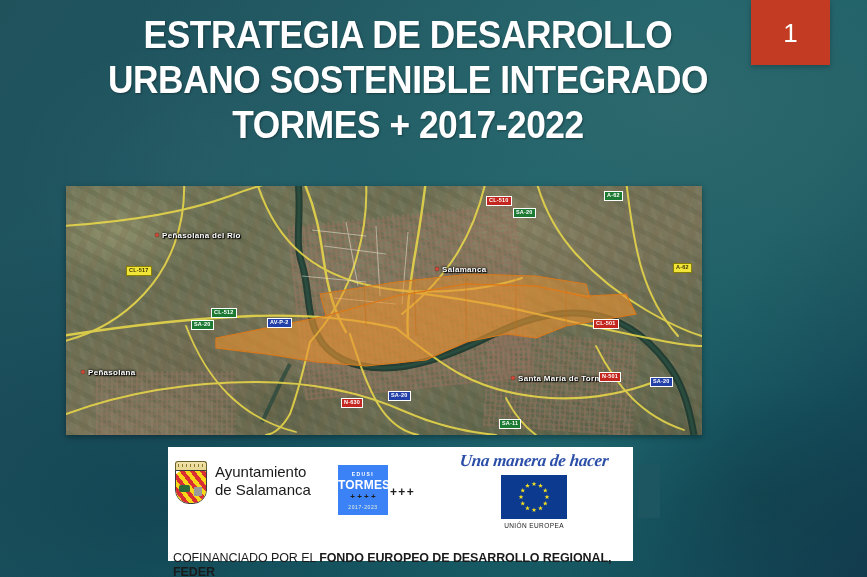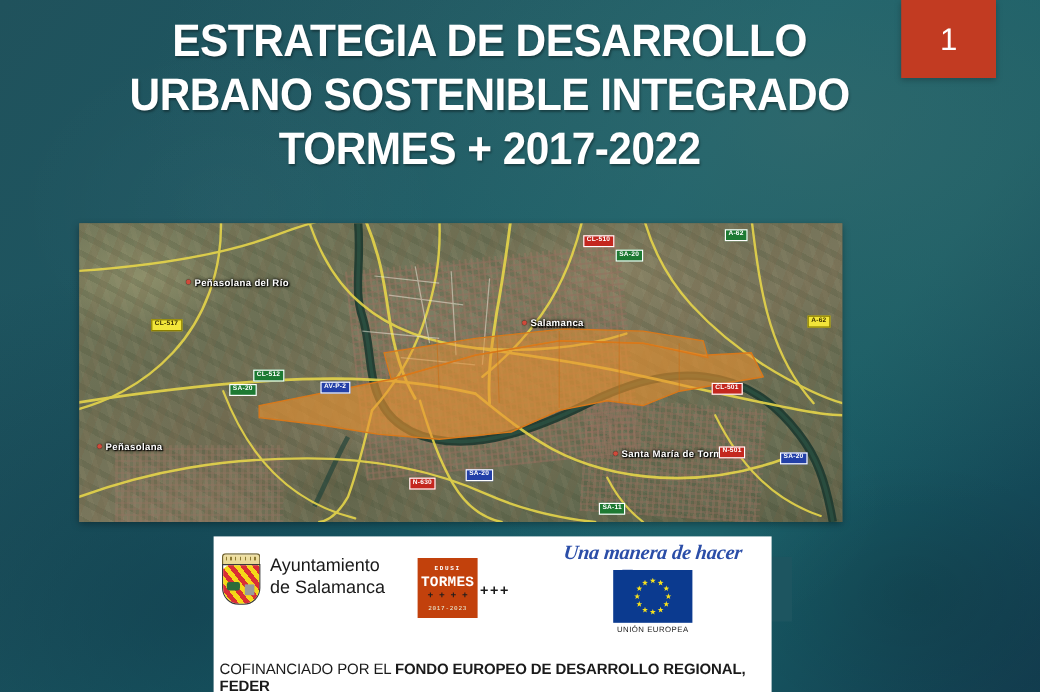--- a/index.html
+++ b/index.html
@@ -127,21 +127,21 @@
   .sh-r{background:#c4271f;}
   .sh-b{background:#2340a8;}
   .sh-g{background:#1d7a33;}
 
   
   #darkblock{
     position:absolute;left:638px;top:464px;width:22px;height:54px;
     background:#1d5560;
   }
   #footer{
-    position:absolute;left:178px;top:447px;width:465px;height:130px;
+    position:absolute;left:168px;top:447px;width:465px;height:114px;
     background:#ffffff;
   }
   #logorow{position:absolute;left:0;top:0;width:465px;height:88px;}
 
   
   #coa{position:absolute;left:5px;top:14px;width:34px;height:42px;}
   #coa .crown{
     position:absolute;left:2px;top:0;width:30px;height:9px;
     background:
       linear-gradient(#f0e2a8,#e7d690);
@@ -174,22 +174,22 @@
   }
   #ayto{
     position:absolute;left:47px;top:16px;
     color:#1a1a1a;font-size:15px;line-height:1.22;
     font-family:"Liberation Sans",sans-serif;
   }
 
   
   #edusi{
     position:absolute;left:170px;top:18px;width:50px;height:50px;
-    background:#c2410c;color:#ffffff;text-align:center;
-    font-family:Liberation Mono, monospace;
+    background:#3b82f6;color:#ffffff;text-align:center;
+    font-family:Liberation Sans, sans-serif;
   }
   #edusi .e1{font-size:5px;letter-spacing:1.4px;margin-top:6px;font-weight:bold;}
   #edusi .e2{font-size:12px;font-weight:bold;letter-spacing:.2px;margin-top:1px;}
   #edusi .e3{
     font-size:8px;font-weight:bold;letter-spacing:0px;margin-top:0px;
     color:#1d1d1d;
   }
   #edusi .e4{font-size:5px;letter-spacing:.6px;margin-top:3px;color:#e9f3dd;}
   #edusiplus{
     position:absolute;left:222px;top:38px;

